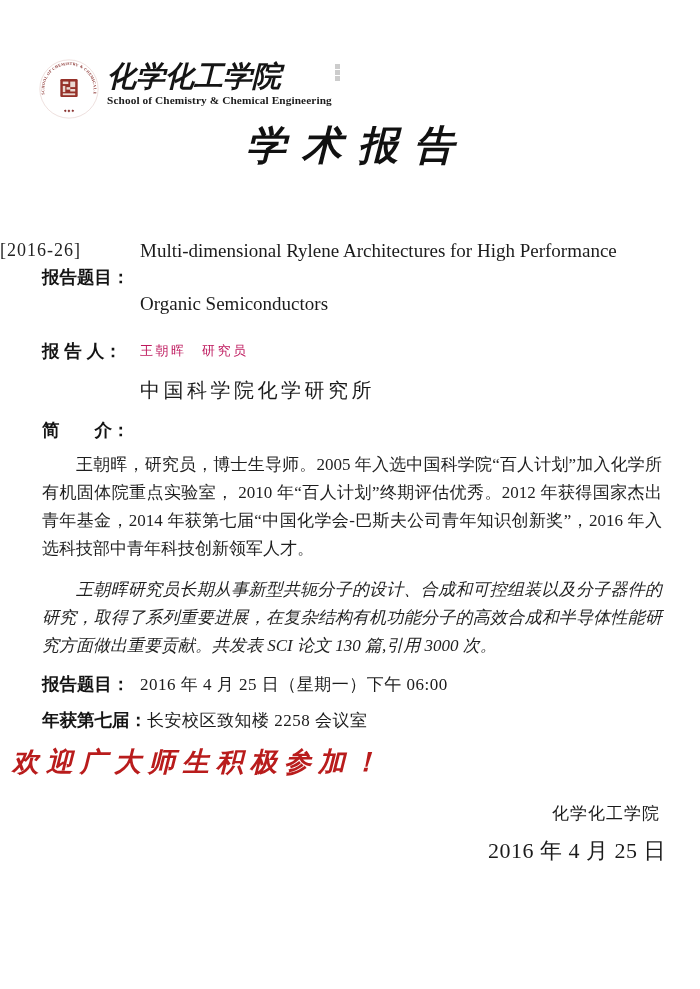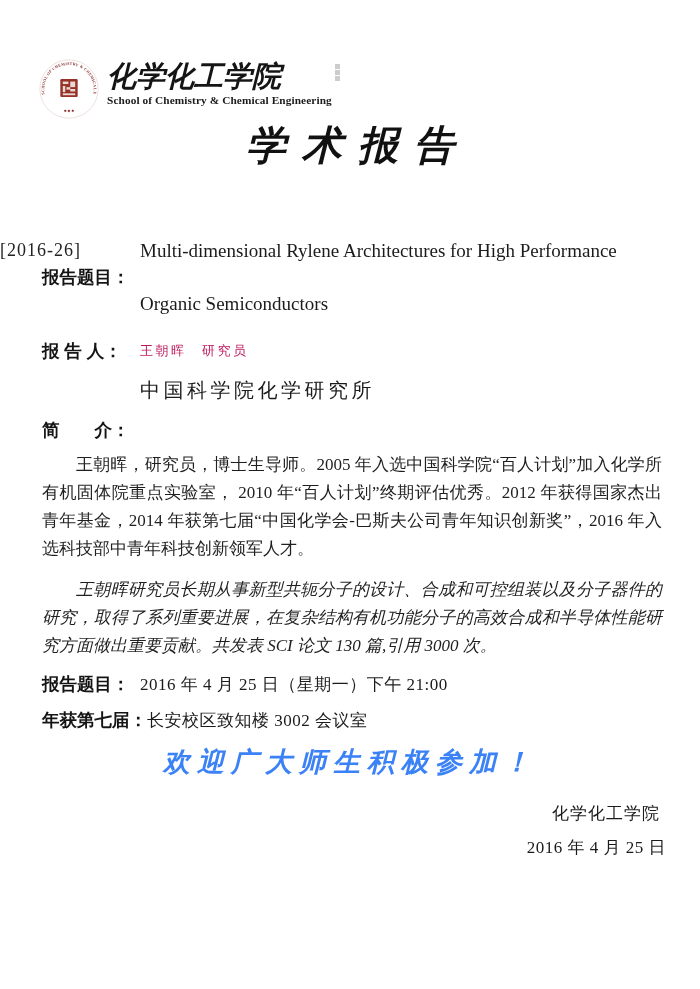--- a/index.html
+++ b/index.html
@@ -124,40 +124,41 @@
     font-size: 17px;
     color: #1b1b1b;
     letter-spacing: .5px;
   }
 
   
   .welcome {
     position: absolute;
     top: 744px;
     left: 0; right: 0;
-    text-align: center;
+    text-align: left;
     font-size: 27px;
     font-weight: 700;
     font-style: italic;
     letter-spacing: 7px;
-    color: #3b82f6;
+    color: #b91c1c;
+    padding-left: 12px;
   }
   .footer-name {
     position: absolute;
     top: 802px;
     right: 40px;
     font-size: 17px;
     letter-spacing: 1px;
     color: #1b1b1b;
   }
   .footer-date {
     position: absolute;
     top: 836px;
     right: 34px;
-    font-size: 17px;
+    font-size: 22px;
     letter-spacing: .5px;
     color: #1b1b1b;
   }
 </style>
 </head>
 <body>
 
 <div class="page">
 
   <header class="logo-row">
@@ -214,24 +215,24 @@
     <div class="row intro-label-row">
       <span class="label">简　　介：</span>
     </div>
 
     <p class="para">王朝晖，研究员，博士生导师。2005 年入选中国科学院“百人计划”加入化学所有机固体院重点实验室， 2010 年“百人计划”终期评估优秀。2012 年获得国家杰出青年基金，2014 年获第七届“中国化学会-巴斯夫公司青年知识创新奖”，2016 年入选科技部中青年科技创新领军人才。</p>
     <p class="para">王朝晖研究员长期从事新型共轭分子的设计、合成和可控组装以及分子器件的研究，取得了系列重要进展，在复杂结构有机功能分子的高效合成和半导体性能研究方面做出重要贡献。共发表 SCI 论文 130 篇,引用 3000 次。</p>
   </main>
 
   <div class="row time-row">
     <span class="label">报告题目：</span>
-    <span class="value">2016 年 4 月 25 日（星期一）下午 21:00</span>
+    <span class="value">2016 年 4 月 25 日（星期一）下午 06:00</span>
   </div>
   <div class="row place-row">
     <span class="label">年获第七届：</span>
-    <span class="value">长安校区致知楼 3002 会议室</span>
+    <span class="value">长安校区致知楼 2258 会议室</span>
   </div>
 
   <div class="welcome">欢迎广大师生积极参加！</div>
   <div class="footer-name">化学化工学院</div>
   <div class="footer-date">2016 年 4 月 25 日</div>
 
 </div>
 
 </body></html>

